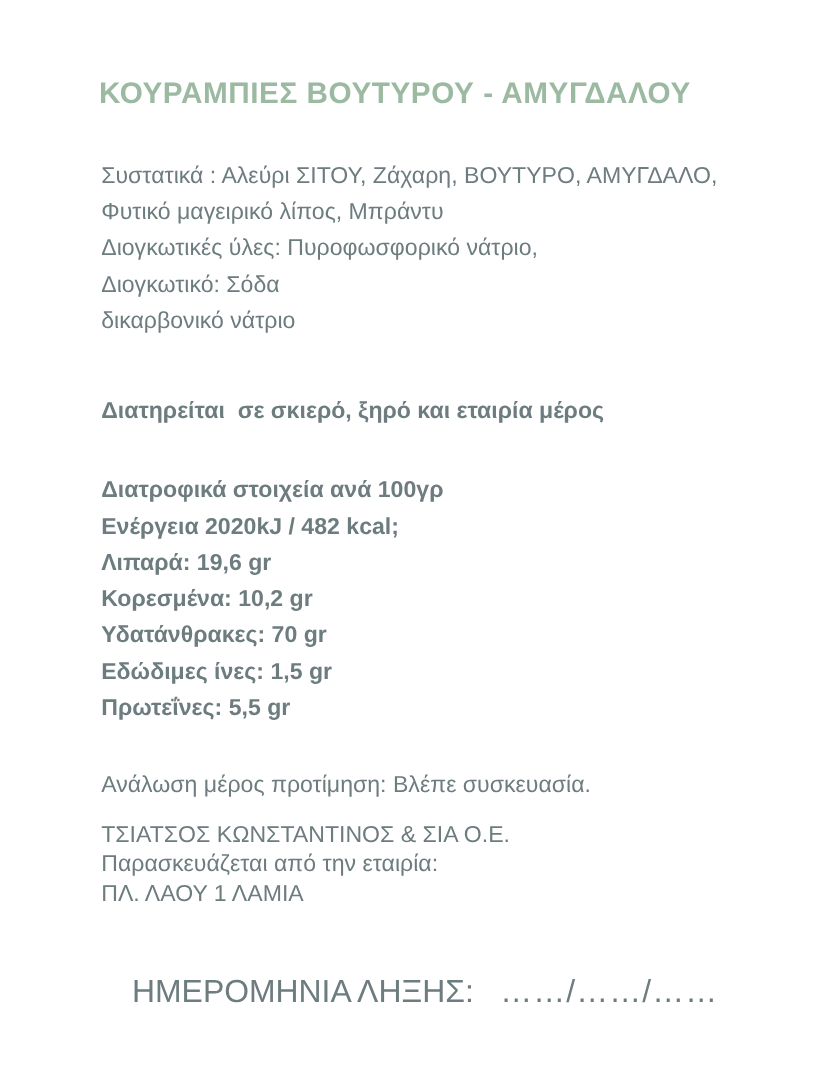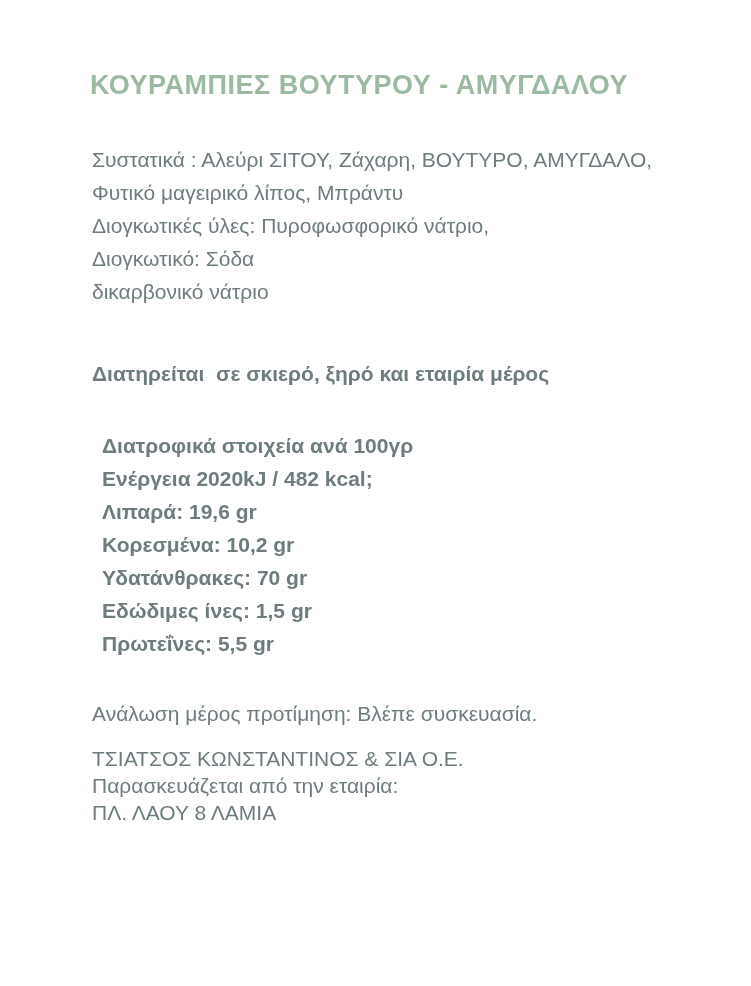--- a/index.html
+++ b/index.html
@@ -32,21 +32,20 @@
 
   .body-text {
     font-size: 21px;
     line-height: 33px;
     font-weight: 400;
     color: #6d7c7e;
   }
 
   .bold-text {
     font-weight: 700;
-    margin-left: 10px;
   }
 
   .ingredients-section { top: 143px; }
 
   .storage-note {
     top: 357px;
     font-weight: 700;
     white-space: pre-wrap;
   }
 
@@ -99,17 +98,20 @@
     <div class="line bold-text">Υδατάνθρακες: 70 gr</div>
     <div class="line bold-text">Εδώδιμες ίνες: 1,5 gr</div>
     <div class="line bold-text">Πρωτεΐνες: 5,5 gr</div>
   </div>
 
   <div class="abs body-text best-before-note">Ανάλωση μέρος προτίμηση: Βλέπε συσκευασία.</div>
 
   <div class="abs body-text manufacturer-section">
     <div class="line">ΤΣΙΑΤΣΟΣ ΚΩΝΣΤΑΝΤΙΝΟΣ &amp; ΣΙΑ Ο.Ε.</div>
     <div class="line">Παρασκευάζεται από την εταιρία:</div>
-    <div class="line">ΠΛ. ΛΑΟΥ 8 ΛΑΜΙΑ</div>
+    <div class="line">ΠΛ. ΛΑΟΥ 1 ΛΑΜΙΑ</div>
   </div>
 
+  <div class="abs expiry-line">
+    <span class="expiry-label">ΗΜΕΡΟΜΗΝΙΑ ΛΗΞΗΣ:</span><span class="expiry-value">……/……/……</span>
+  </div>
 
 </div>
 
 </body></html>

